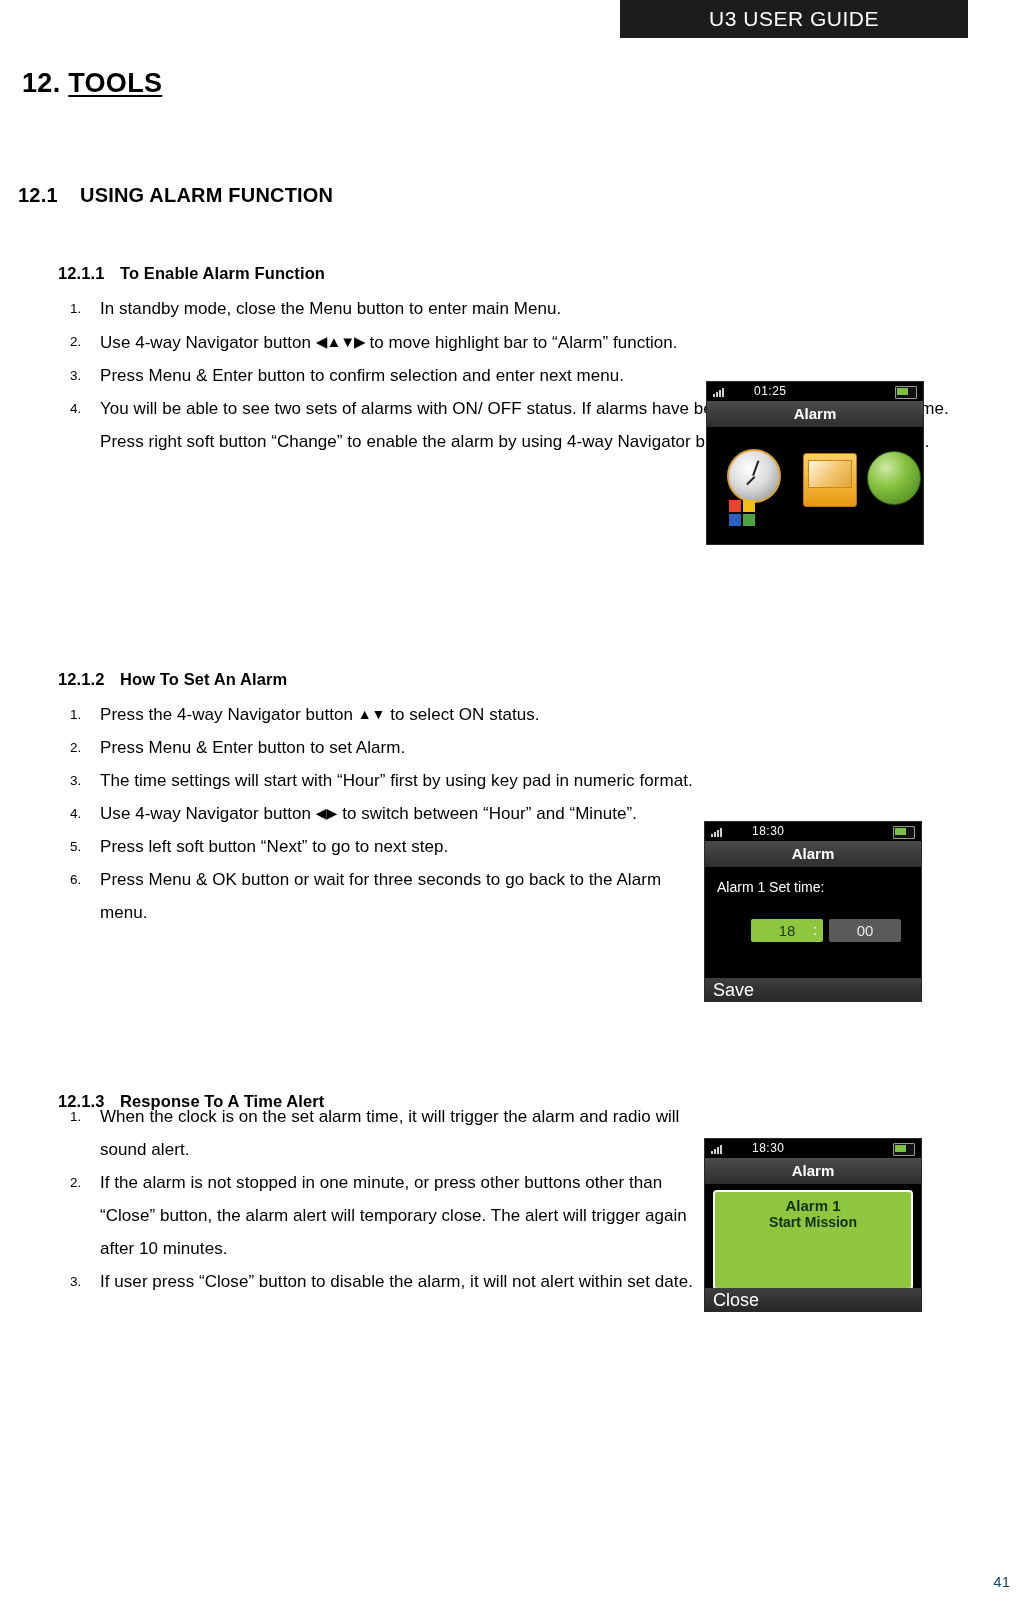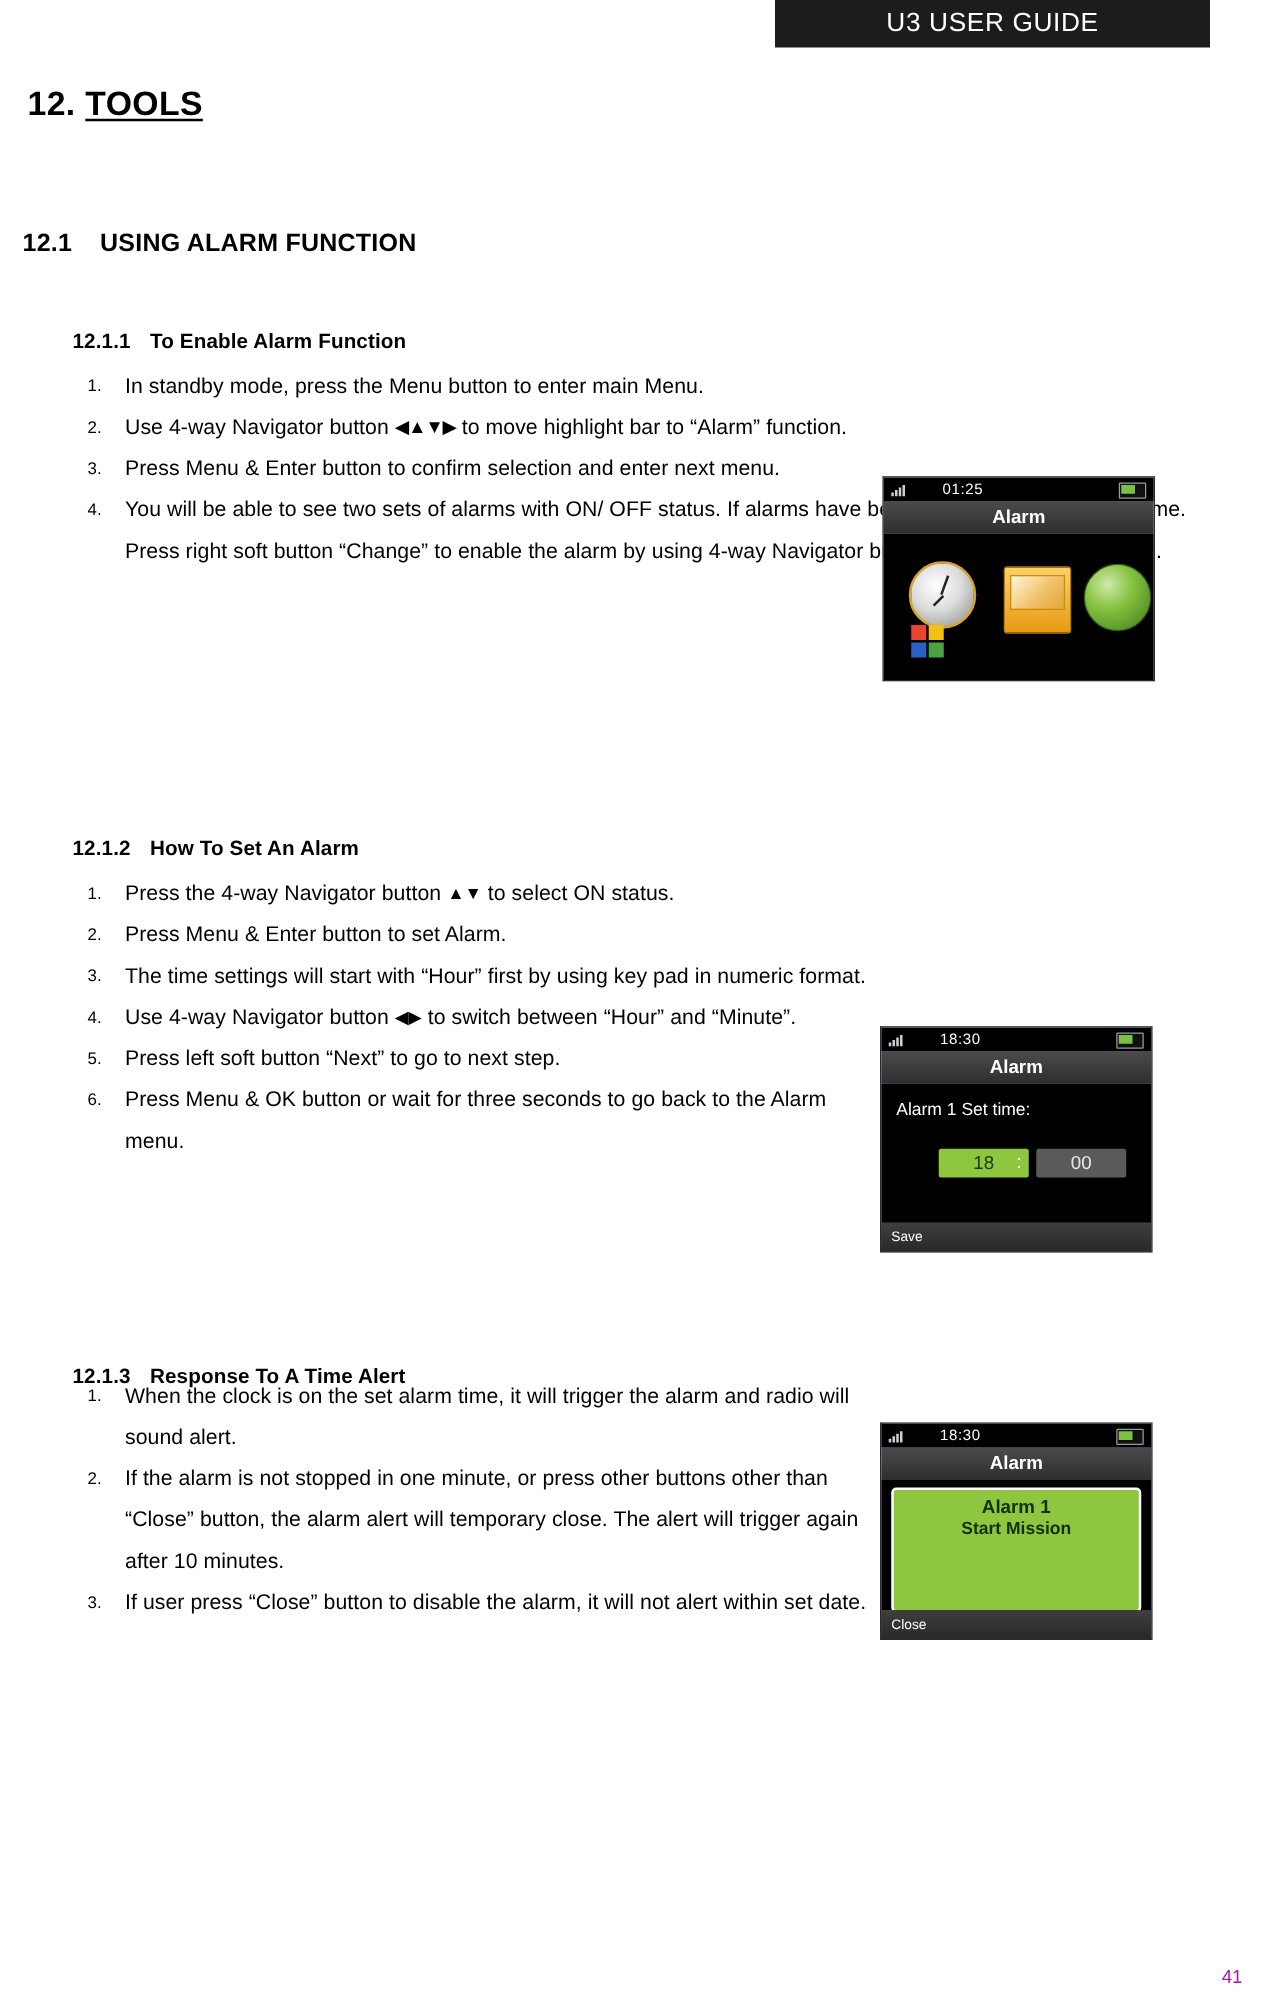--- a/index.html
+++ b/index.html
@@ -183,21 +183,21 @@
     background: #000;
   }
   .ph-softbar {
     position: absolute;
     bottom: 0; left: 0;
     width: 100%;
     height: 25px;
     background: #333333;
     background: linear-gradient(#3f3f3f, #262626);
     color: #ffffff;
-    font-size: 11px;
+    font-size: 18px;
     line-height: 25px;
   }
   .ph-soft-left {
     position: absolute;
     left: 8px;
   }
 
   
   .menu-icon {
     position: absolute;
@@ -318,24 +318,24 @@
     letter-spacing: 0.5px;
   }
   .alert-sub {
     font-size: 14px;
     font-weight: bold;
     color: #123006;
   }
 
   .page-number {
     position: absolute;
-    right: 24px;
+    right: 8px;
     bottom: 10px;
     font-size: 15px;
-    color: #a21caf;
+    color: #0c4a6e;
   }
 </style>
 </head>
 <body>
 
 <div class="header-bar">
   <div class="header-title">U3 USER GUIDE</div>
 </div>
 
 <div class="chapter-title">
@@ -347,21 +347,21 @@
   <span class="sec-num">12.1</span><span>USING ALARM FUNCTION</span>
 </div>
 
 <div class="sub-title" style="top:264px; left:58px;">
   <span class="sub-num">12.1.1</span><span>To Enable Alarm Function</span>
 </div>
 
 <ol class="steps" style="top:292px; left:58px; width:890px;">
   <li style="width:640px;">
     <span class="marker">1.</span>
-    <span>In standby mode, press the Menu button to enter main Menu.</span>
+    <span>In standby mode, close the Menu button to enter main Menu.</span>
   </li>
   <li style="width:640px;">
     <span class="marker">2.</span>
     <span>Use 4-way Navigator button </span><span class="arrows">◀▲▼▶</span><span> to move highlight bar to “Alarm” function.</span>
   </li>
   <li style="width:640px;">
     <span class="marker">3.</span>
     <span>Press Menu &amp; Enter button to confirm selection and enter next menu.</span>
   </li>
   <li style="width:880px;">

